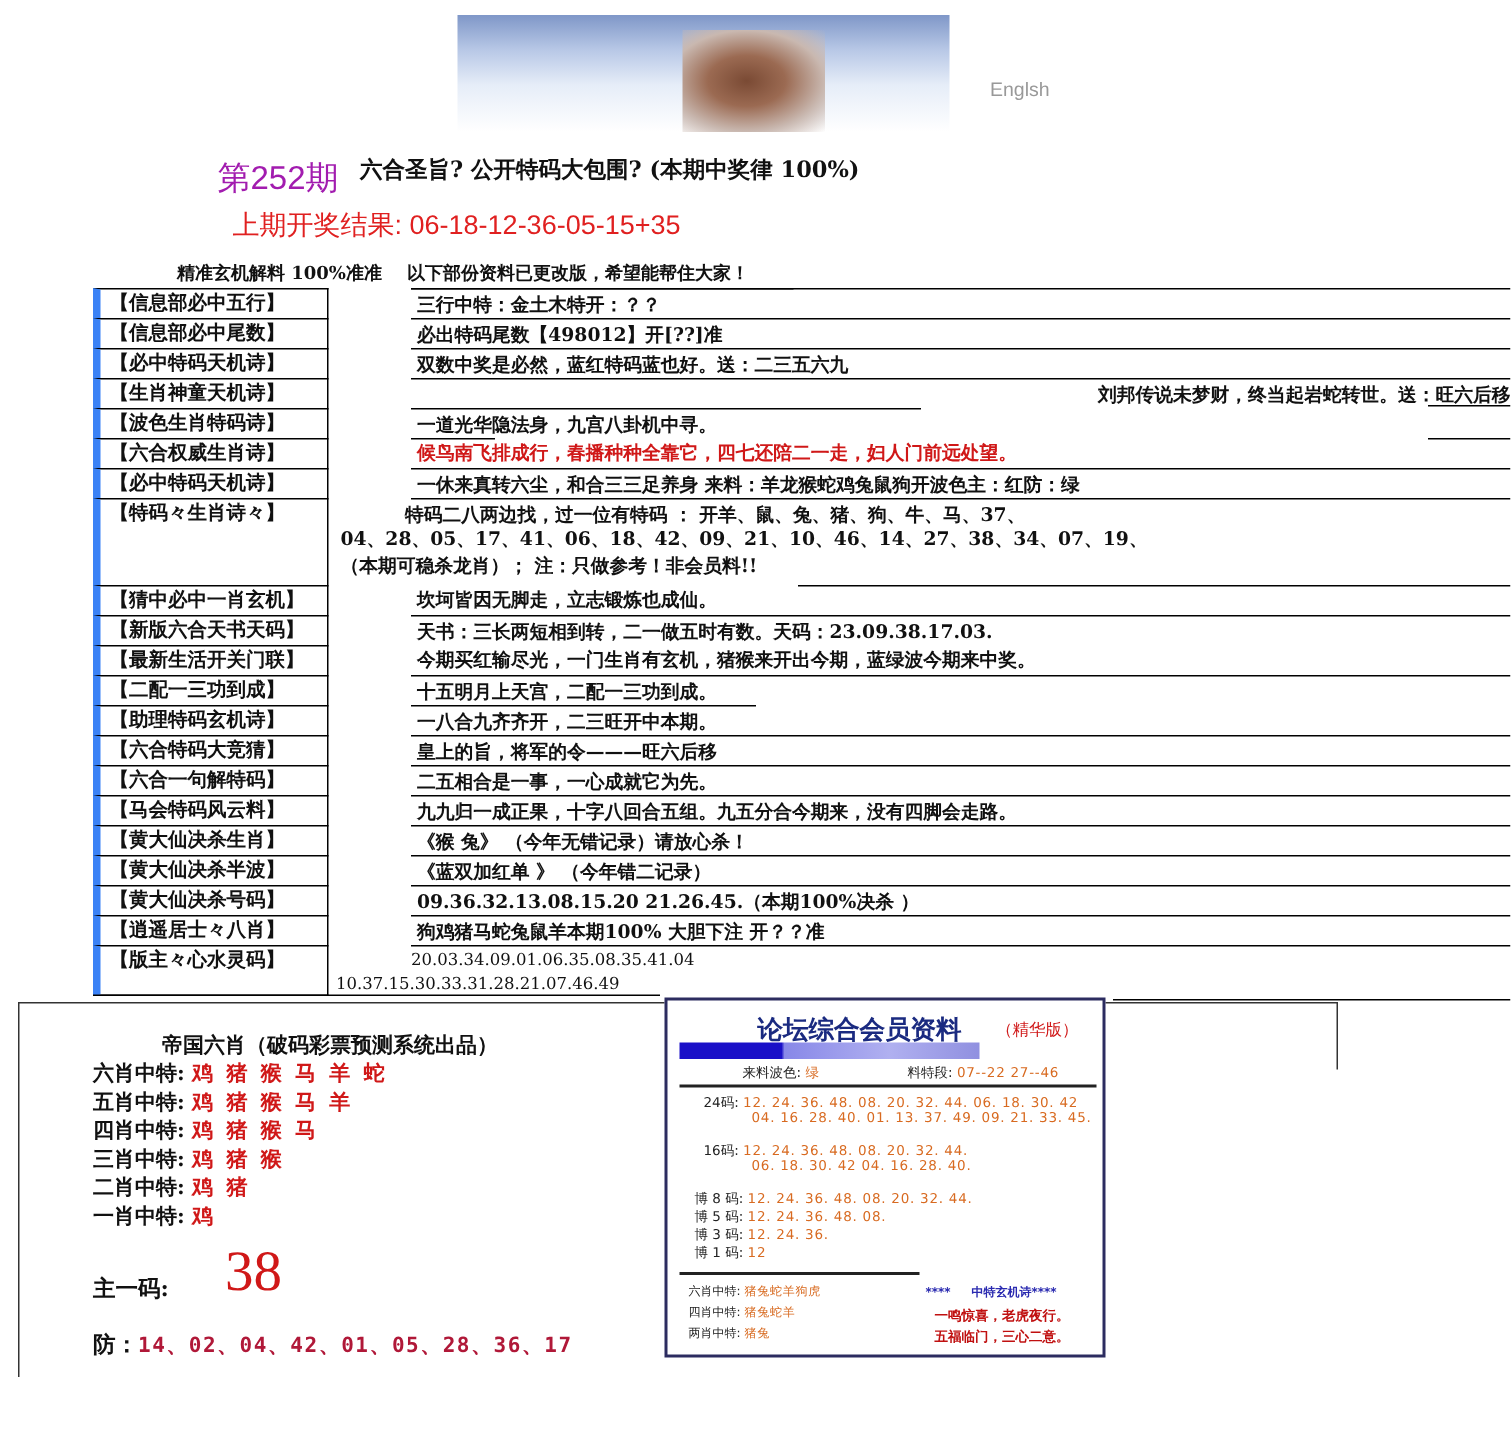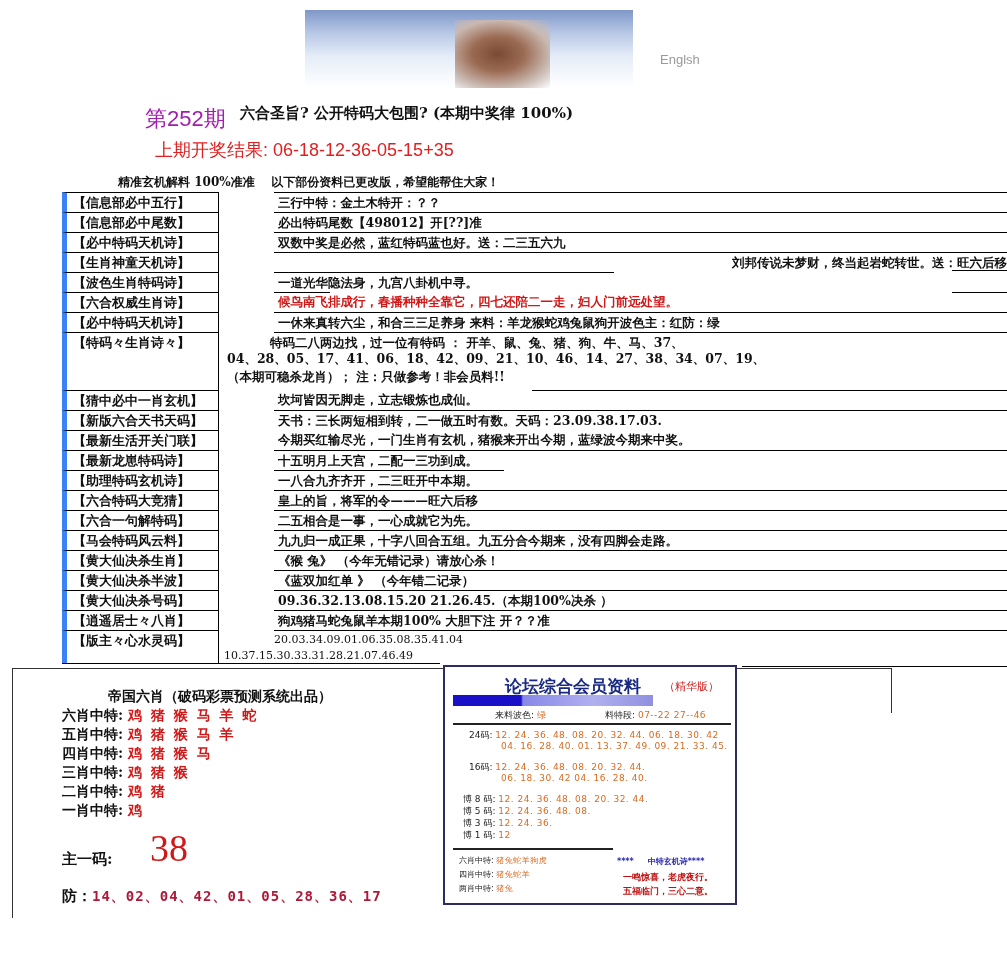--- a/index.html
+++ b/index.html
@@ -136,21 +136,21 @@
     <div class="lab">【新版六合天书天码】</div>
     <div class="val" style="width:733px;">天书：三长两短相到转，二一做五时有数。天码：23.09.38.17.03.</div>
   </div>
 
   <div class="row" style="top:238px;">
     <div class="lab">【最新生活开关门联】</div>
     <div class="val" style="width:733px;border-top:none;">今期买红输尽光，一门生肖有玄机，猪猴来开出今期，蓝绿波今期来中奖。</div>
   </div>
 
   <div class="row" style="top:258px;">
-    <div class="lab">【最新龙崽特码诗】</div>
+    <div class="lab">【二配一三功到成】</div>
     <div class="val" style="width:733px;">十五明月上天宫，二配一三功到成。</div>
   </div>
 
   <div class="row" style="top:278px;">
     <div class="lab">【助理特码玄机诗】</div>
     <div class="val" style="width:230px;">一八合九齐齐开，二三旺开中本期。</div>
   </div>
 
   <div class="row" style="top:298px;">
     <div class="lab">【六合特码大竞猜】</div>

